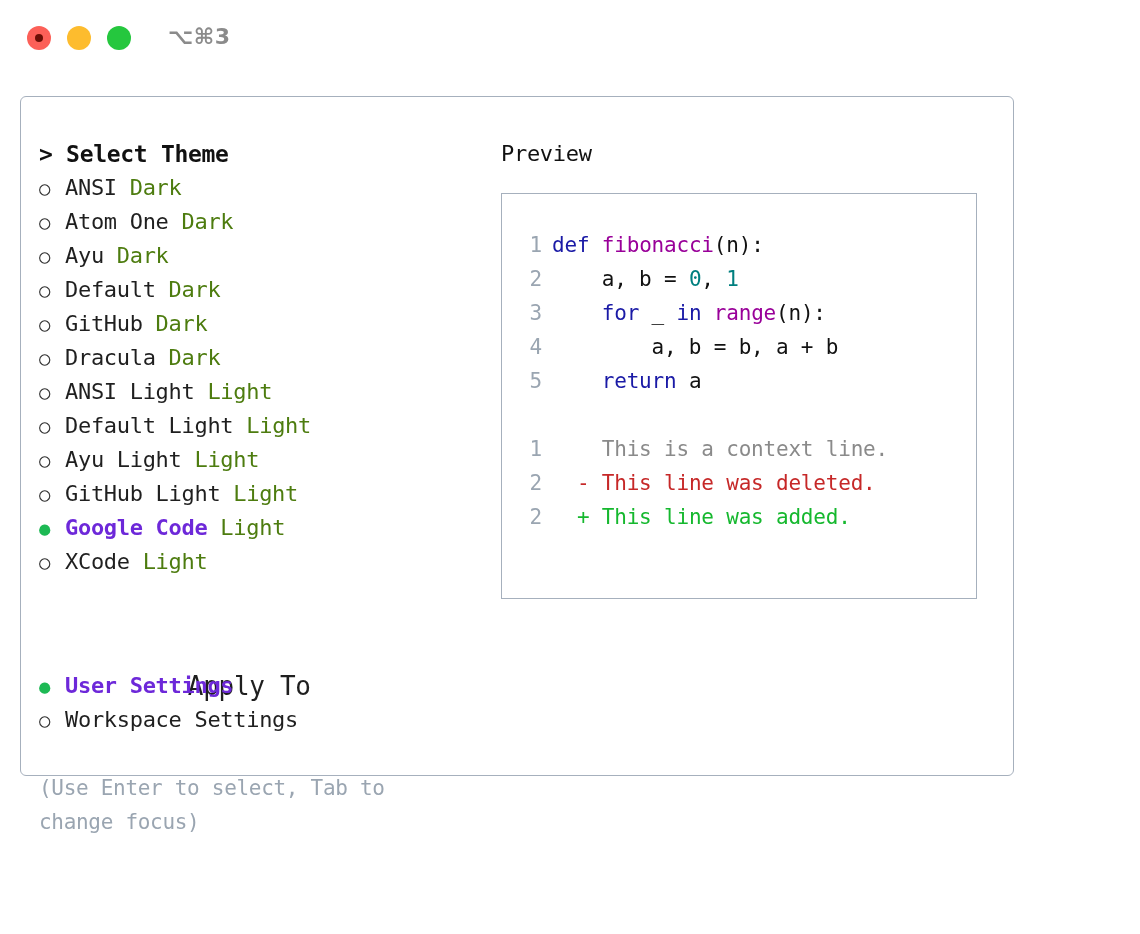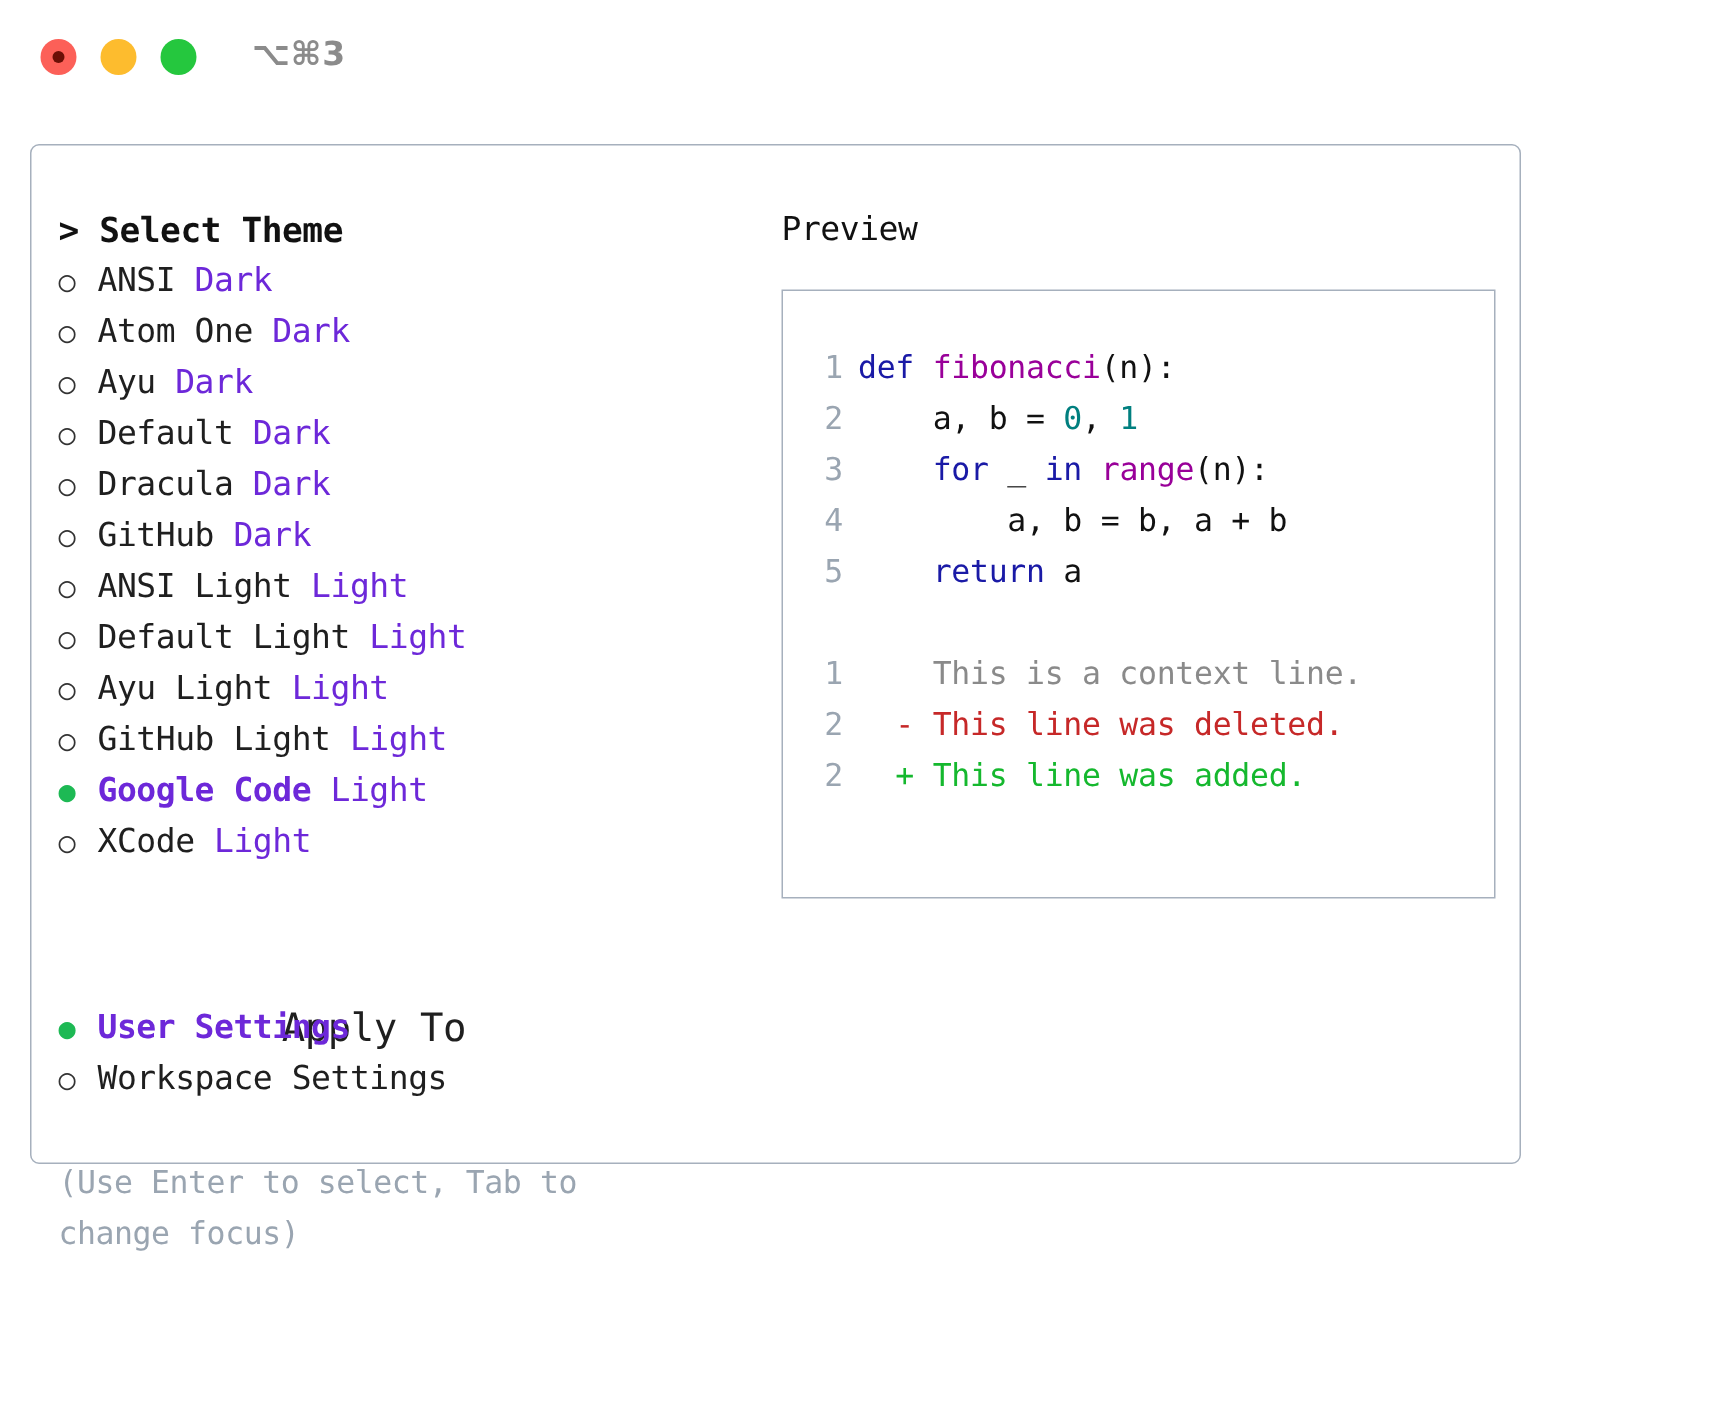--- a/index.html
+++ b/index.html
@@ -116,21 +116,21 @@
   }
   .marker {
     display: inline-block;
     width: 26px;
     font-size: 19px;
     color: #333333;
   }
   .marker.sel { color: #1db954; }
   .row.selected .label { color: #6d28d9; font-weight: bold; }
   .tag {
-    color: #6d28d9;
+    color: #4d7c0f;
   }
 
   .apply-header {
     height: 34px;
     line-height: 34px;
     font-size: 26px;
     color: #1f1f1f;
     white-space: pre;
     letter-spacing: -0.3px;
   }
@@ -142,21 +142,21 @@
     font-size: 21px;
     line-height: 34px;
     color: #9aa5b1;
     width: 420px;
     letter-spacing: -0.3px;
   }
 
   
   .right-col {
     position: absolute;
-    left: 500px;
+    left: 480px;
     top: 40px;
     width: 490px;
   }
   .preview-title {
     font-size: 22px;
     color: #111111;
     height: 34px;
     line-height: 34px;
     letter-spacing: -0.3px;
   }
@@ -213,22 +213,22 @@
 
     <div class="left-col">
 
       <div class="section-title">&gt; Select Theme</div>
 
       <div id="theme-list">
           <div class="row"><span class="marker">○</span><span class="label">ANSI</span><span class="tag"> Dark</span></div>
           <div class="row"><span class="marker">○</span><span class="label">Atom One</span><span class="tag"> Dark</span></div>
           <div class="row"><span class="marker">○</span><span class="label">Ayu</span><span class="tag"> Dark</span></div>
           <div class="row"><span class="marker">○</span><span class="label">Default</span><span class="tag"> Dark</span></div>
+          <div class="row"><span class="marker">○</span><span class="label">GitHub</span><span class="tag"> Dark</span></div>
           <div class="row"><span class="marker">○</span><span class="label">Dracula</span><span class="tag"> Dark</span></div>
-          <div class="row"><span class="marker">○</span><span class="label">GitHub</span><span class="tag"> Dark</span></div>
           <div class="row"><span class="marker">○</span><span class="label">ANSI Light</span><span class="tag"> Light</span></div>
           <div class="row"><span class="marker">○</span><span class="label">Default Light</span><span class="tag"> Light</span></div>
           <div class="row"><span class="marker">○</span><span class="label">Ayu Light</span><span class="tag"> Light</span></div>
           <div class="row"><span class="marker">○</span><span class="label">GitHub Light</span><span class="tag"> Light</span></div>
           <div class="row selected"><span class="marker sel">●</span><span class="label">Google Code</span><span class="tag"> Light</span></div>
           <div class="row"><span class="marker">○</span><span class="label">XCode</span><span class="tag"> Light</span></div>
         </div>
 
       <div class="spacer-lg"></div>
 

